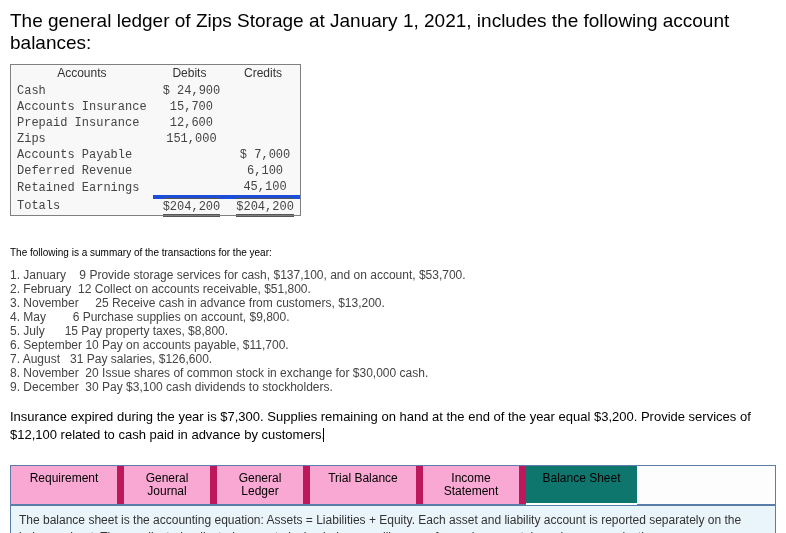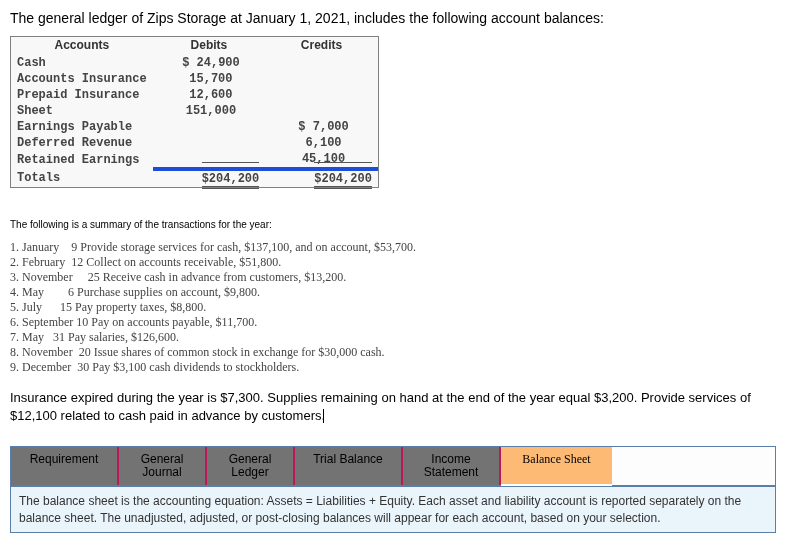--- a/index.html
+++ b/index.html
@@ -7,67 +7,66 @@
     padding: 10px;
     font-family: Arial, sans-serif;
     font-size: 13px;
     color: #000;
     width: 786px;
     box-sizing: border-box;
     background: #fff;
   }
   .intro {
     margin: 0 0 10px 0;
-    font-size: 14px;
+    font-size: 19px;
   }
   .ledger-box {
     border: 1px solid #808080;
     display: inline-block;
     font-family: "Courier New", monospace;
     font-size: 12px;
     color: #444;
     background: #f8f8f8;
   }
   .ledger-box table {
     border-collapse: collapse;
   }
   .ledger-box td, .ledger-box th {
     padding: 1px 6px;
     text-align: left;
-    font-weight: bold;
+    font-weight: normal;
   }
   .ledger-box .num {
     text-align: center;
     padding-left: 10px;
   }
   .header-row td {
     font-family: Arial, sans-serif;
     font-size: 12px;
     color: #333;
     padding-bottom: 3px;
   }
   .header-row .hdr {
     text-align: center;
   }
   .underline-heavy {
     border-top: 1px solid #555;
     border-bottom: 3px double #555;
-    padding-top:9px;
-    margin-left:39px;
+    padding-top:1px;
   }
   .underline-light {
     border-bottom: 4px solid #1d4ed8;
   }
   .section {
     margin-top: 28px;
     margin-bottom: 10px;
     font-size: 10px;
   }
   .tx-list {
-    font-family: Liberation Serif, serif;
+    font-family: Liberation Sans, sans-serif;
     font-size: 12px;
     color: #444;
     margin-top: 4px;
   }
   .tx-list .row {
     white-space: pre;
   }
   .footer-text {
     font-size: 13px;
     margin-top: 14px;
@@ -84,36 +83,35 @@
   .tabs-wrap {
     border: 1px solid #5a7ea8;
     margin-top: 22px;
     background: #fdfdfd;
   }
   .tabs {
     display: flex;
     border-bottom: 1px solid #5a7ea8;
   }
   .tab {
-    border-right: 2px solid #be185d;
+    border-right: 7px solid #be185d;
     padding: 6px 8px;
     font-size: 12px;
     text-align: center;
     line-height: 1.1;
     cursor: pointer;
-    background: #737373;
+    background: #f9a8d4;
   }
   .tab:last-child {
     border-right: none;
   }
   .tab.active {
-    background: #fdba74;
+    background: #0f766e;
     border-bottom: 2px solid #fff;
     margin-bottom: -1px;
-    font-family: Liberation Serif, serif;
   }
   .info-box {
     background: #eaf4fb;
     border-top: 1px solid #5a7ea8;
     padding: 6px 8px;
     font-size: 12px;
     line-height: 1.35;
     color: #333;
   }
 </style>
@@ -141,26 +139,26 @@
           <td>Accounts Insurance</td>
           <td class="num">15,700</td>
           <td class="num"></td>
         </tr>
     <tr>
           <td>Prepaid Insurance</td>
           <td class="num">12,600</td>
           <td class="num"></td>
         </tr>
     <tr>
-          <td>Sheet</td>
+          <td>Zips</td>
           <td class="num">151,000</td>
           <td class="num"></td>
         </tr>
     <tr>
-          <td>Earnings Payable</td>
+          <td>Accounts Payable</td>
           <td class="num"></td>
           <td class="num">$  7,000</td>
         </tr>
     <tr>
           <td>Deferred Revenue</td>
           <td class="num"></td>
           <td class="num">6,100</td>
         </tr>
     <tr>
           <td>Retained Earnings</td>
@@ -178,21 +176,21 @@
 
 <div class="section">The following is a summary of the transactions for the year:</div>
 
 <div class="tx-list">
   <div class="row">1. January    9 Provide storage services for cash, $137,100, and on account, $53,700.</div>
   <div class="row">2. February  12 Collect on accounts receivable, $51,800.</div>
   <div class="row">3. November     25 Receive cash in advance from customers, $13,200.</div>
   <div class="row">4. May        6 Purchase supplies on account, $9,800.</div>
   <div class="row">5. July      15 Pay property taxes, $8,800.</div>
   <div class="row">6. September 10 Pay on accounts payable, $11,700.</div>
-  <div class="row">7. May   31 Pay salaries, $126,600.</div>
+  <div class="row">7. August   31 Pay salaries, $126,600.</div>
   <div class="row">8. November  20 Issue shares of common stock in exchange for $30,000 cash.</div>
   <div class="row">9. December  30 Pay $3,100 cash dividends to stockholders.</div>
 </div>
 
 <div class="footer-text">
   <span>Insurance expired during the year is $7,300. Supplies remaining on hand at the end of the year equal $3,200. Provide services of $12,100 related to cash paid in advance by customers.</span><span class="cursor"></span>
 </div>
 
 <div class="tabs-wrap">
   <div class="tabs">

